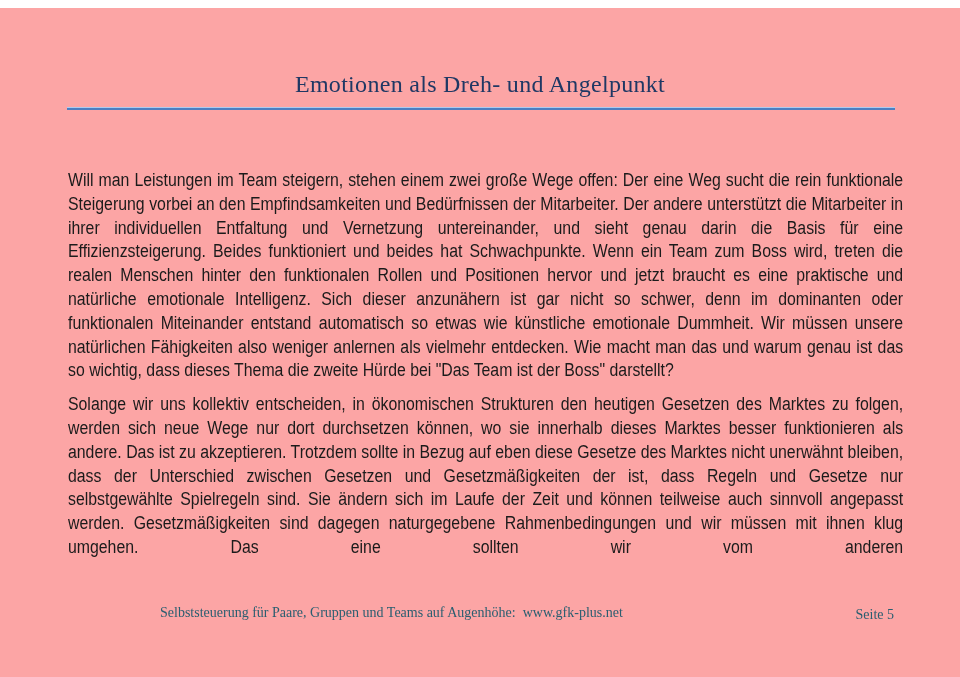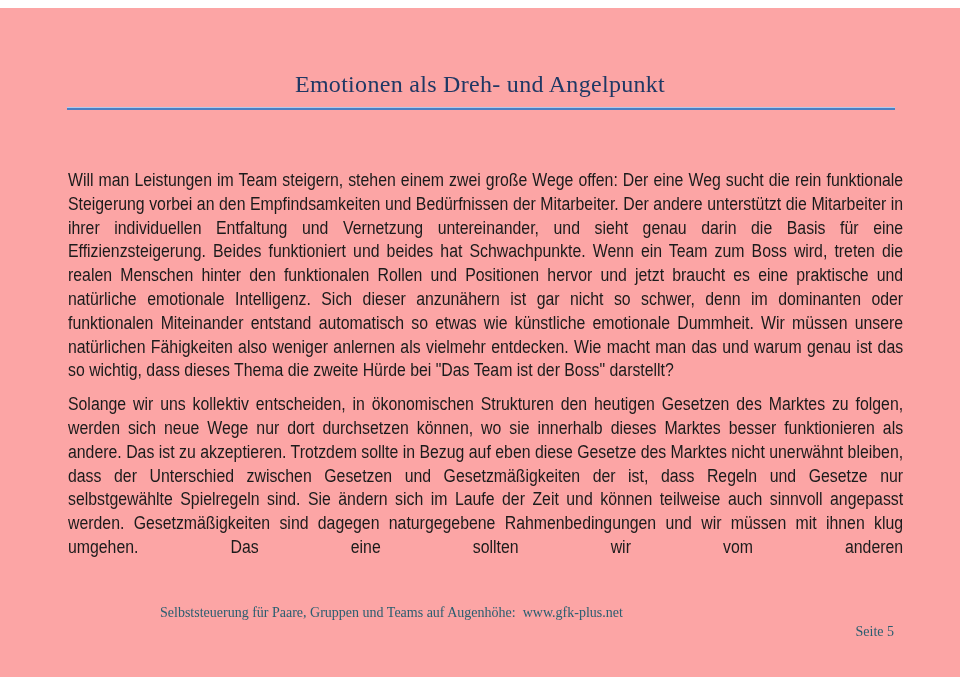--- a/index.html
+++ b/index.html
@@ -60,21 +60,21 @@
     top: 597px;
     left: 160px;
     font-family: "Liberation Serif", "DejaVu Serif", serif;
     font-size: 14px;
     color: #2a5e70;
     white-space: nowrap;
   }
   .footer-url { margin-left: 7px; }
   .footer-right {
     position: absolute;
-    top: 616px;
+    top: 599px;
     right: 66px;
     font-family: "Liberation Serif", "DejaVu Serif", serif;
     font-size: 14px;
     color: #2a5e70;
     white-space: nowrap;
   }
 </style>
 </head>
 <body>
 

